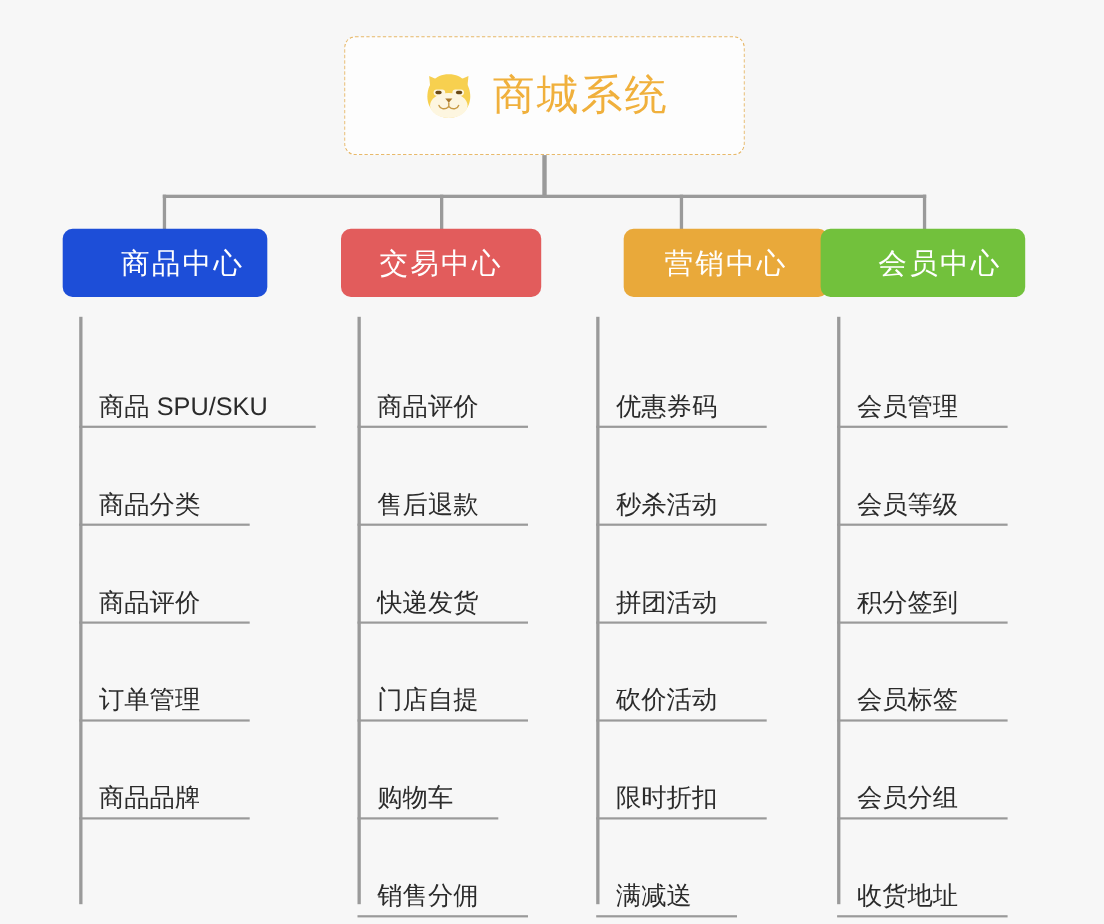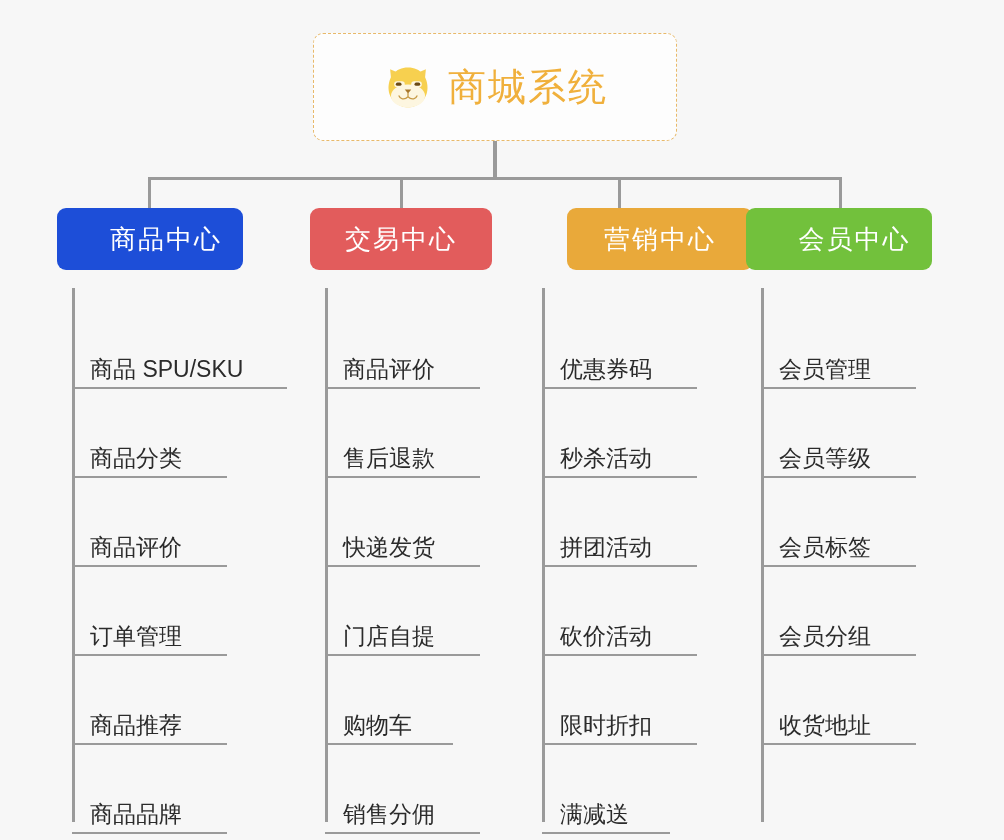--- a/index.html
+++ b/index.html
@@ -166,24 +166,20 @@
           </div>
           <div class="leaf">
             <span class="leaf-label">商品评价</span>
             <div class="leaf-underline" style="width: 155px; background: rgb(154, 154, 154);"></div>
           </div>
           <div class="leaf">
             <span class="leaf-label">订单管理</span>
             <div class="leaf-underline" style="width: 155px; background: rgb(154, 154, 154);"></div>
           </div>
           <div class="leaf">
-            <span class="leaf-label">商品推荐</span>
-            <div class="leaf-underline" style="width: 155px; background: rgb(154, 154, 154);"></div>
-          </div>
-          <div class="leaf">
             <span class="leaf-label">商品品牌</span>
             <div class="leaf-underline" style="width: 155px; background: rgb(154, 154, 154);"></div>
           </div>
         </div>
       </div>
       <div class="col" style="left: 310px; width: 182px;">
         <div class="cat-box" style="background: rgb(226, 92, 92); width: 182px;">
           <span>交易中心</span>
         </div>
         <div class="leaf-list">
@@ -254,20 +250,24 @@
           <div class="spine" style="height: 534px; background: rgb(154, 154, 154);"></div>
           <div class="leaf">
             <span class="leaf-label">会员管理</span>
             <div class="leaf-underline" style="width: 155px; background: rgb(154, 154, 154);"></div>
           </div>
           <div class="leaf">
             <span class="leaf-label">会员等级</span>
             <div class="leaf-underline" style="width: 155px; background: rgb(154, 154, 154);"></div>
           </div>
           <div class="leaf">
+            <span class="leaf-label">积分签到</span>
+            <div class="leaf-underline" style="width: 155px; background: rgb(154, 154, 154);"></div>
+          </div>
+          <div class="leaf">
             <span class="leaf-label">会员标签</span>
             <div class="leaf-underline" style="width: 155px; background: rgb(154, 154, 154);"></div>
           </div>
           <div class="leaf">
             <span class="leaf-label">会员分组</span>
             <div class="leaf-underline" style="width: 155px; background: rgb(154, 154, 154);"></div>
           </div>
           <div class="leaf">
             <span class="leaf-label">收货地址</span>
             <div class="leaf-underline" style="width: 155px; background: rgb(154, 154, 154);"></div>

